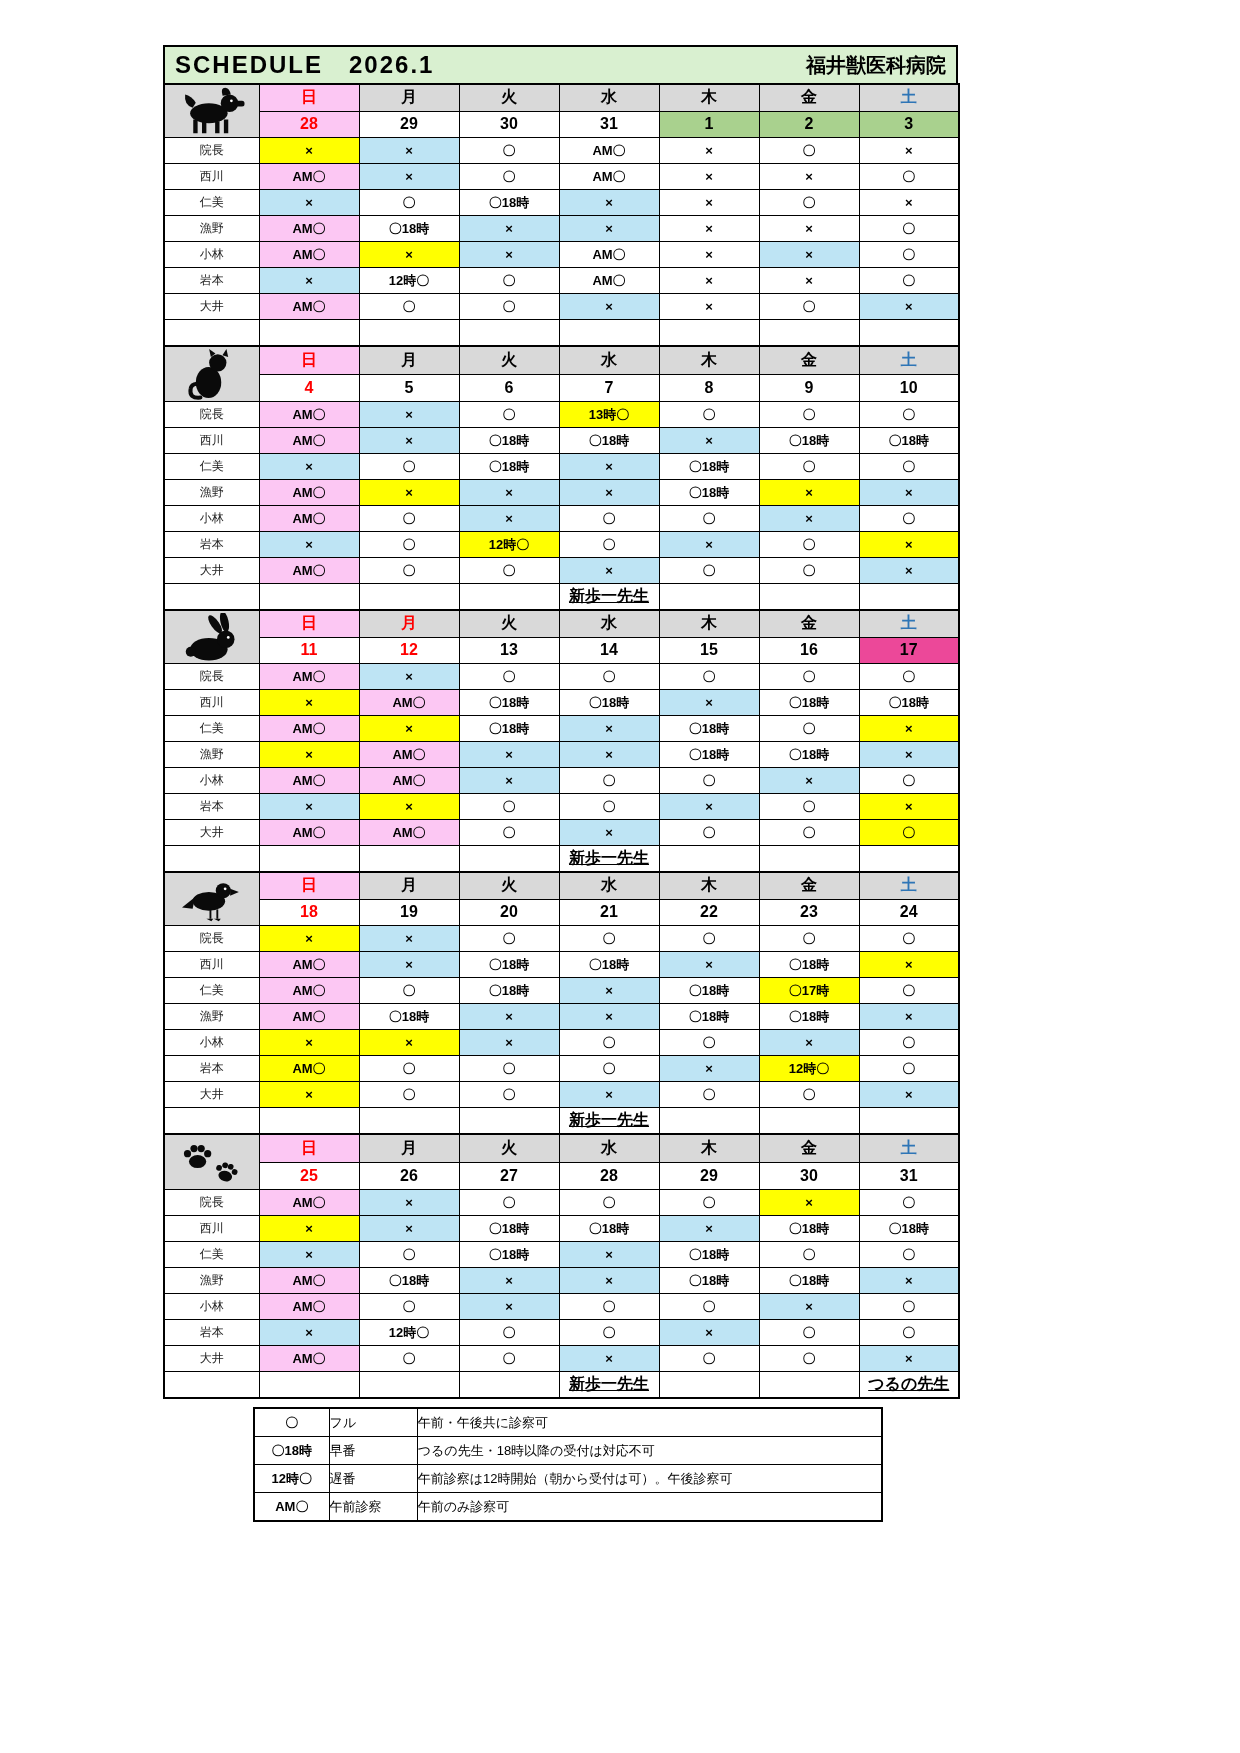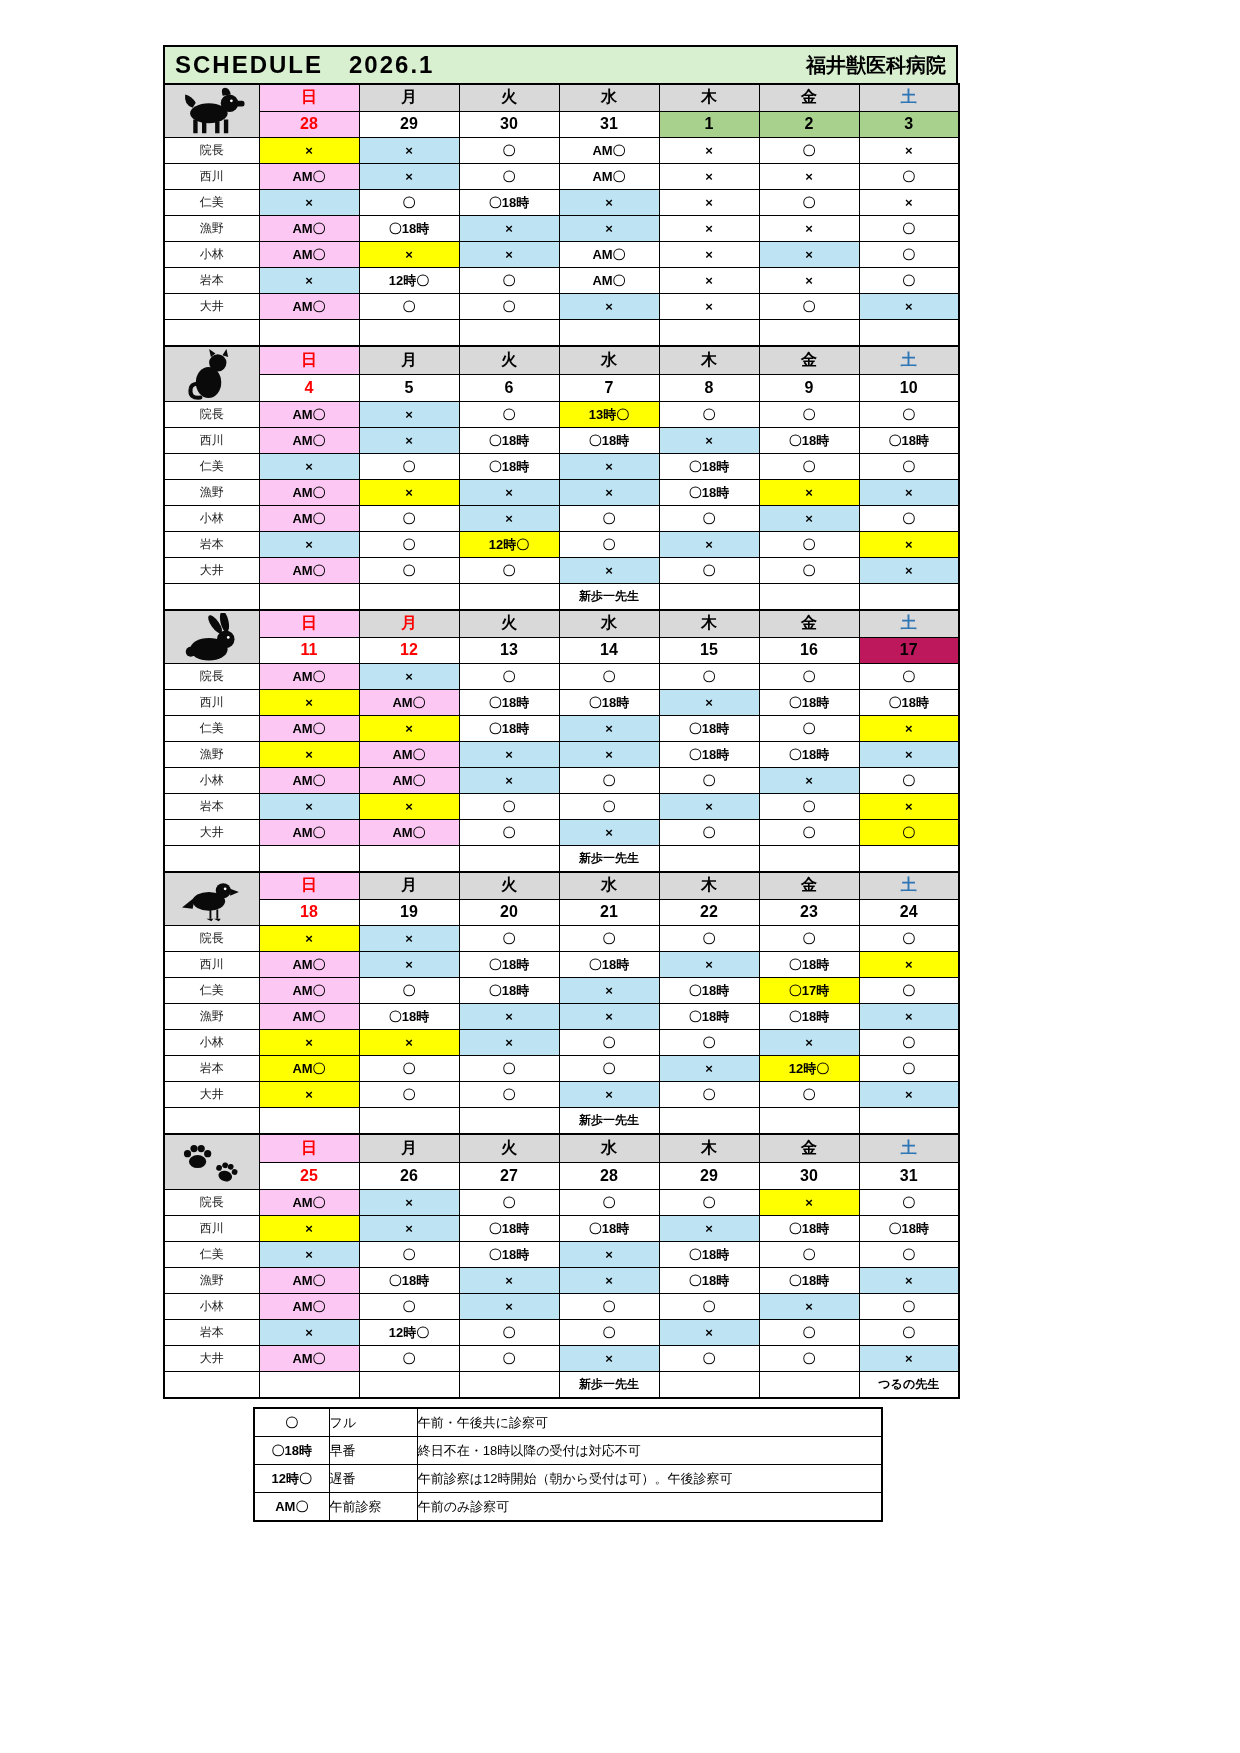--- a/index.html
+++ b/index.html
@@ -11,21 +11,21 @@
   .titlebar .t1{font-size:24px;font-weight:bold;letter-spacing:2px;}
   .titlebar .t2{font-size:20px;font-weight:bold;}
   table.block{border-collapse:collapse;table-layout:fixed;width:795px;margin-top:-2px;
               border:2px solid #000;}
   table.block td{border:1px solid #000;height:25px;text-align:center;vertical-align:middle;
                  overflow:hidden;padding:0;}
   td.day{height:27px;font-size:16px;font-weight:bold;background:#d9d9d9;}
   td.date{height:27px;font-size:16px;font-weight:bold;border-bottom:2px solid #000;}
   td.name{text-align:left;padding-left:5px;font-size:12px;color:#222;background:#fff;}
   td.mark{font-size:13px;font-weight:600;}
-  td.note{font-size:12px;font-weight:bold;height:23px;}
+  td.note{font-size:16px;font-weight:bold;height:23px;text-decoration:underline;}
   td.iconcell{background:#d9d9d9;}
   td.thu{border-left:3px double #000;}
   .legend{margin-left:90px;margin-top:8px;width:640px;}
   .legend-head{display:flex;font-size:13px;color:#333;margin-bottom:4px;}
   .legend-head .mh{width:160px;padding-left:15px;}
   .legend-head .dh{padding-left:12px;}
   table.legend-t{border-collapse:collapse;border:2px solid #000;table-layout:fixed;width:630px;}
   table.legend-t td{border:1px solid #000;height:27px;padding:0;overflow:hidden;}
   td.lmark{text-align:center;font-weight:bold;font-size:13px;}
   td.llabel{font-size:13px;padding-left:8px;}
@@ -326,21 +326,21 @@
             <td class="day" style="background: rgb(217, 217, 217); color: rgb(0, 0, 0);">金</td>
             <td class="day" style="background: rgb(217, 217, 217); color: rgb(46, 117, 182);">土</td>
           </tr>
           <tr>
             <td class="date" style="background: rgb(255, 255, 255); color: rgb(255, 0, 0);">11</td>
             <td class="date" style="background: rgb(255, 255, 255); color: rgb(255, 0, 0);">12</td>
             <td class="date" style="background: rgb(255, 255, 255); color: rgb(0, 0, 0);">13</td>
             <td class="date" style="background: rgb(255, 255, 255); color: rgb(0, 0, 0);">14</td>
             <td class="date thu" style="background: rgb(255, 255, 255); color: rgb(0, 0, 0);">15</td>
             <td class="date" style="background: rgb(255, 255, 255); color: rgb(0, 0, 0);">16</td>
-            <td class="date" style="background: #be185d; color: rgb(0, 0, 0); margin-top: 12px;">17</td>
+            <td class="date" style="background: #ec4899; color: rgb(0, 0, 0); margin-top: 12px;">17</td>
           </tr>
           <tr>
             <td class="name">院長</td>
             <td class="mark" style="background: rgb(252, 199, 243);">AM〇</td>
             <td class="mark" style="background: rgb(190, 228, 244);">×</td>
             <td class="mark" style="background: rgb(255, 255, 255);">〇</td>
             <td class="mark" style="background: rgb(255, 255, 255);">〇</td>
             <td class="mark thu" style="background: rgb(255, 255, 255);">〇</td>
             <td class="mark" style="background: rgb(255, 255, 255);">〇</td>
             <td class="mark" style="background: rgb(255, 255, 255);">〇</td>
@@ -685,21 +685,21 @@
         </colgroup>
         <tbody>
           <tr>
             <td class="lmark" style="background: rgb(255, 255, 255);">〇</td>
             <td class="llabel">フル</td>
             <td class="ldesc">午前・午後共に診察可</td>
           </tr>
           <tr>
             <td class="lmark" style="background: rgb(255, 255, 255);">〇18時</td>
             <td class="llabel">早番</td>
-            <td class="ldesc">終日不在・18時以降の受付は対応不可</td>
+            <td class="ldesc">つるの先生・18時以降の受付は対応不可</td>
           </tr>
           <tr>
             <td class="lmark" style="background: rgb(255, 255, 255);">12時〇</td>
             <td class="llabel">遅番</td>
             <td class="ldesc">午前診察は12時開始（朝から受付は可）。午後診察可</td>
           </tr>
           <tr>
             <td class="lmark" style="background: rgb(255, 255, 255);">AM〇</td>
             <td class="llabel">午前診察</td>
             <td class="ldesc">午前のみ診察可</td>

